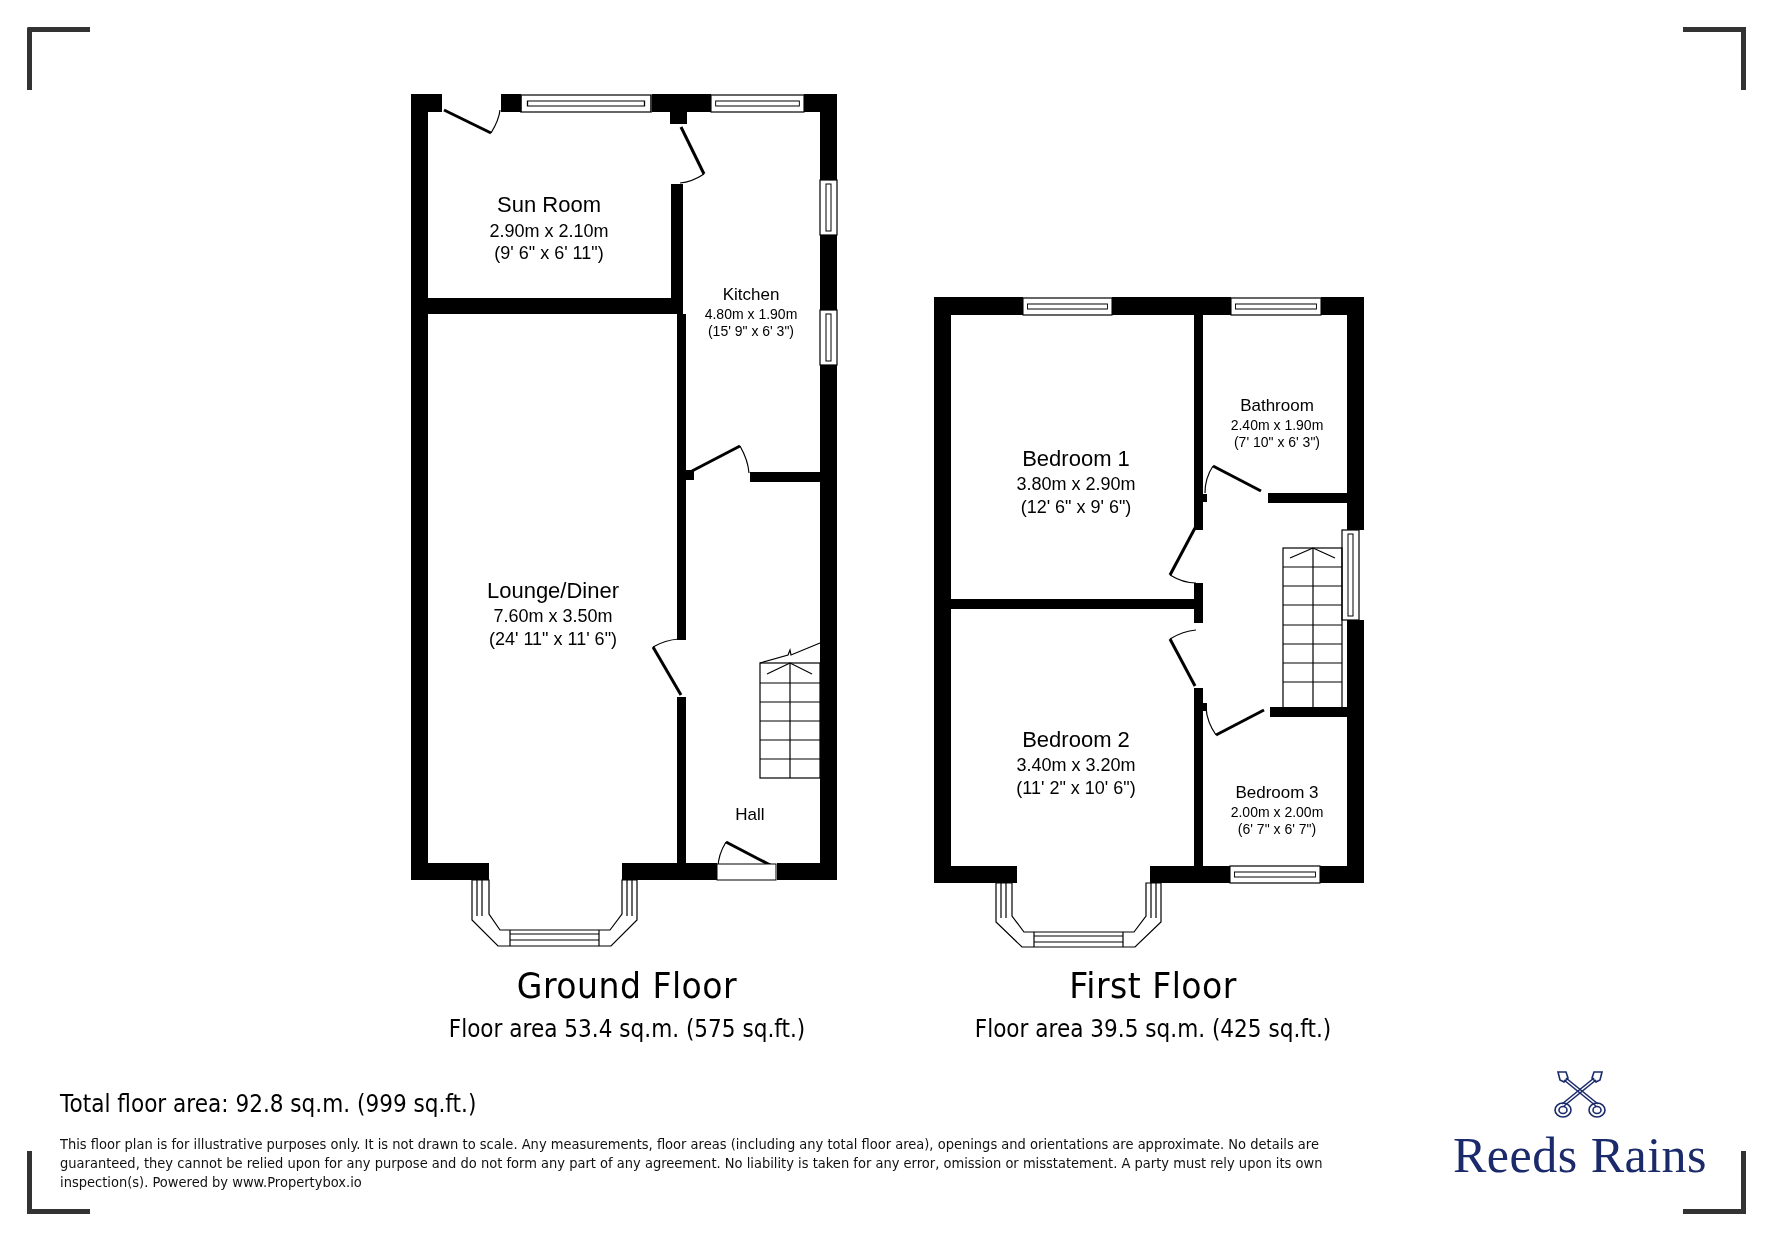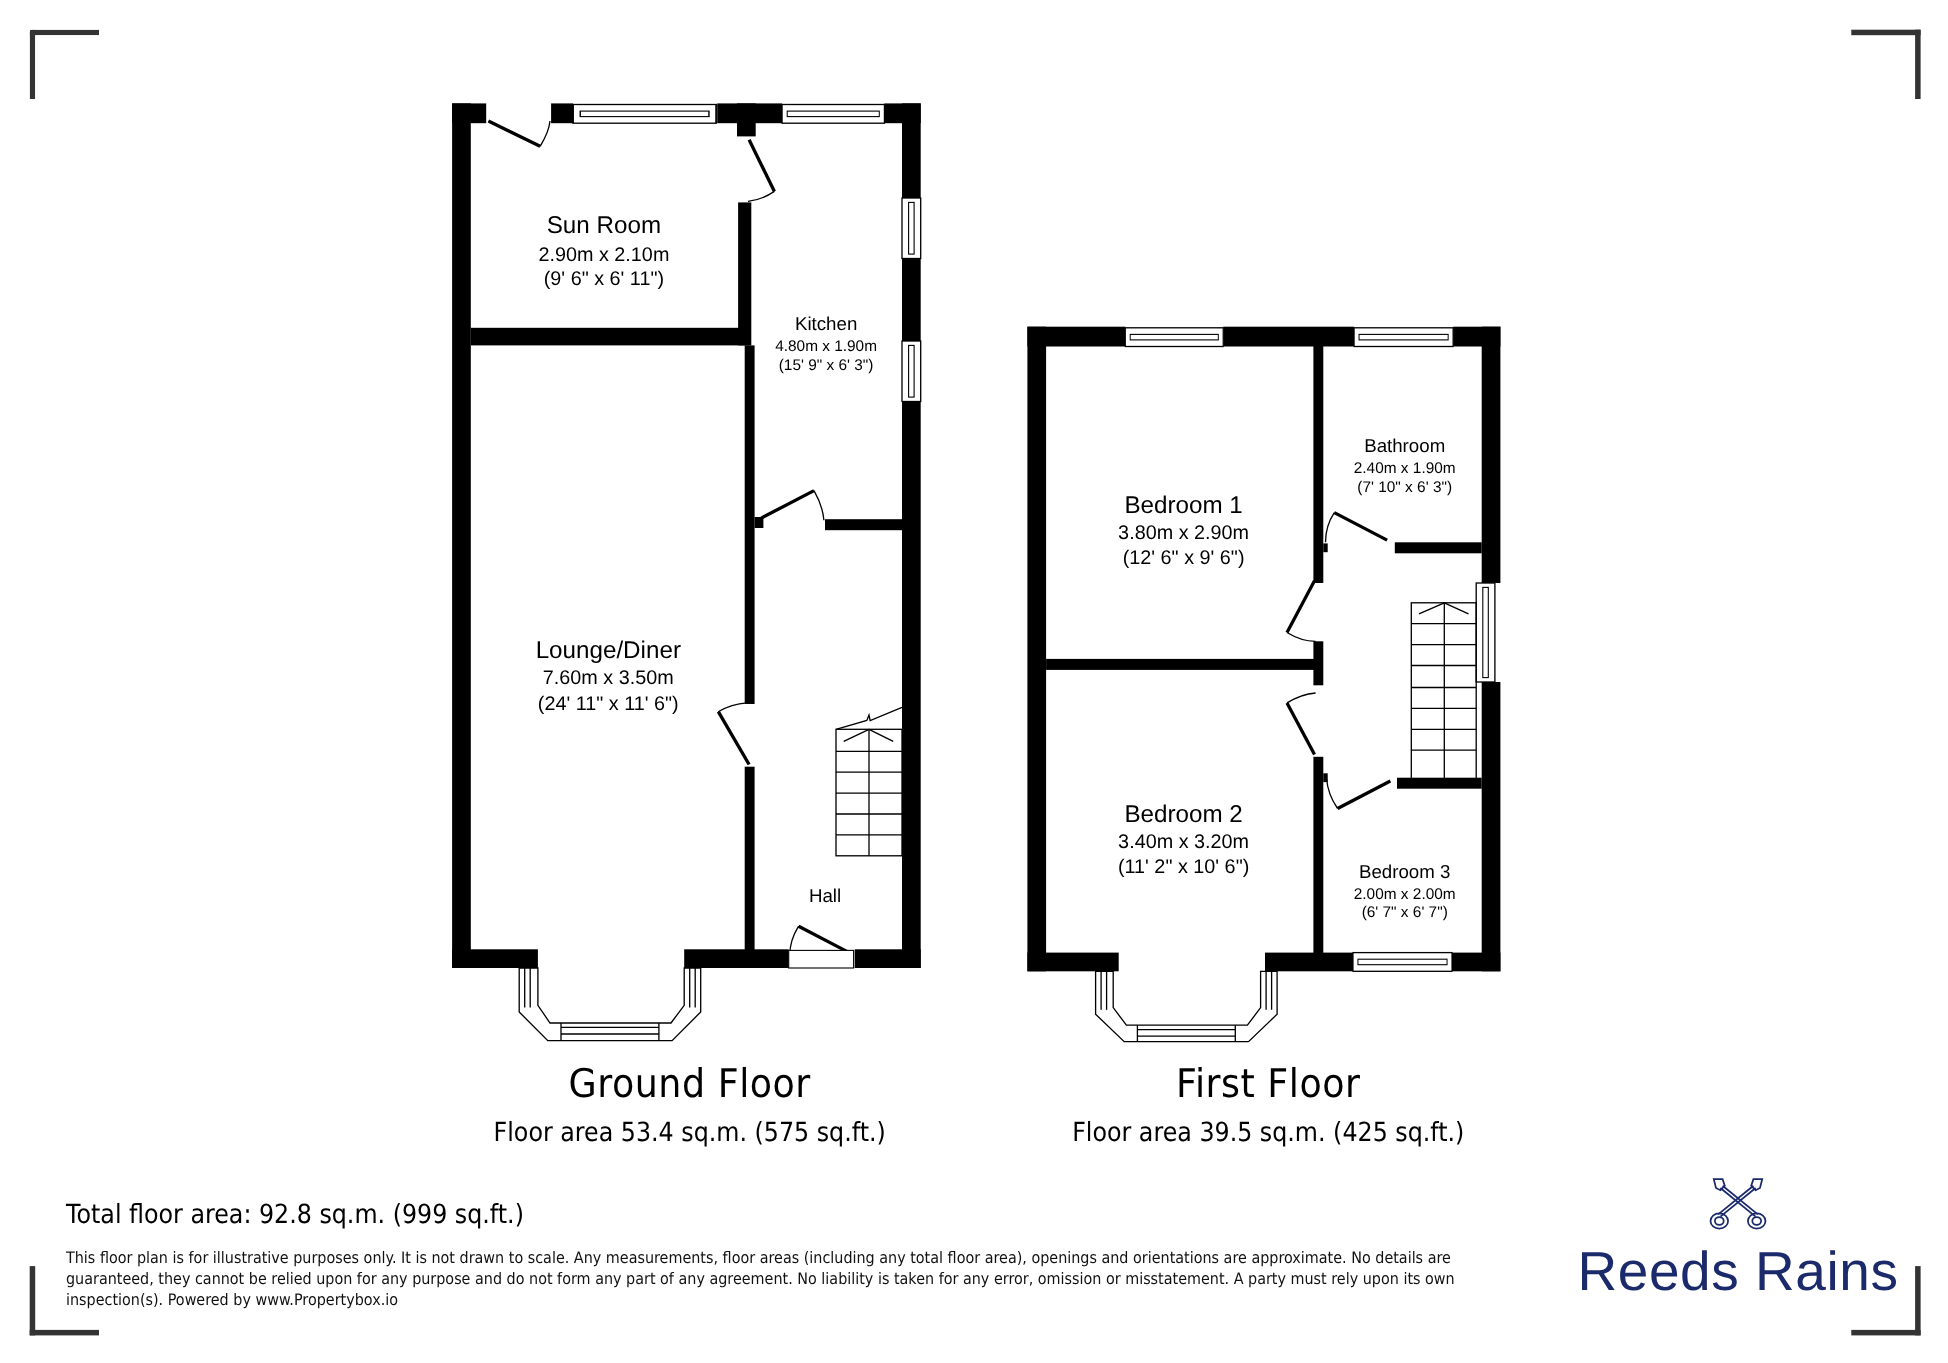--- a/index.html
+++ b/index.html
@@ -9,21 +9,21 @@
   .corner.tr { right: 25px; top: 27px; border-right-width: 5px; border-top-width: 5px; }
   .corner.bl { left: 27px; bottom: 25px; border-left-width: 5px; border-bottom-width: 5px; }
   .corner.br { right: 25px; bottom: 25px; border-right-width: 5px; border-bottom-width: 5px; }
   svg.plan { position: absolute; left: 0; top: 0; }
   .room-label { font-family: "Liberation Sans", sans-serif; fill: #000; text-anchor: middle; }
   .floor-title { position: absolute; font-family: "DejaVu Sans", sans-serif; font-size: 36px; text-align: center; width: 500px; letter-spacing: 0.5px; transform: scaleX(0.92); }
   .floor-area { position: absolute; font-family: "DejaVu Sans", sans-serif; font-size: 24px; text-align: center; width: 500px; transform: scaleX(0.9); }
   .total-area { position: absolute; left: 60px; top: 1090px; font-family: "DejaVu Sans", sans-serif; font-size: 24px; transform-origin: left top; transform: scaleX(0.9); white-space: nowrap; }
   .disclaimer { position: absolute; left: 60px; top: 1135px; width: 1490px; font-family: "DejaVu Sans", sans-serif; font-size: 14.5px; line-height: 19px; color: #111; transform-origin: left top; transform: scaleX(0.9); }
   .logo { position: absolute; left: 1430px; top: 1068px; width: 300px; text-align: center; color: #1b2a6b; }
-  .logo-text { font-family: Liberation Sans, sans-serif; font-size: 50px; letter-spacing: 0.5px; margin-top: 2px; }
+  .logo-text { font-family: Liberation Serif, serif; font-size: 50px; letter-spacing: 0.5px; margin-top: 2px; }
 </style>
 </head>
 <body>
 
 <div class="corner tl"></div>
 <div class="corner tr"></div>
 <div class="corner bl"></div>
 <div class="corner br"></div>
 
 <svg class="plan" width="1771" height="1239" viewBox="0 0 1771 1239">

